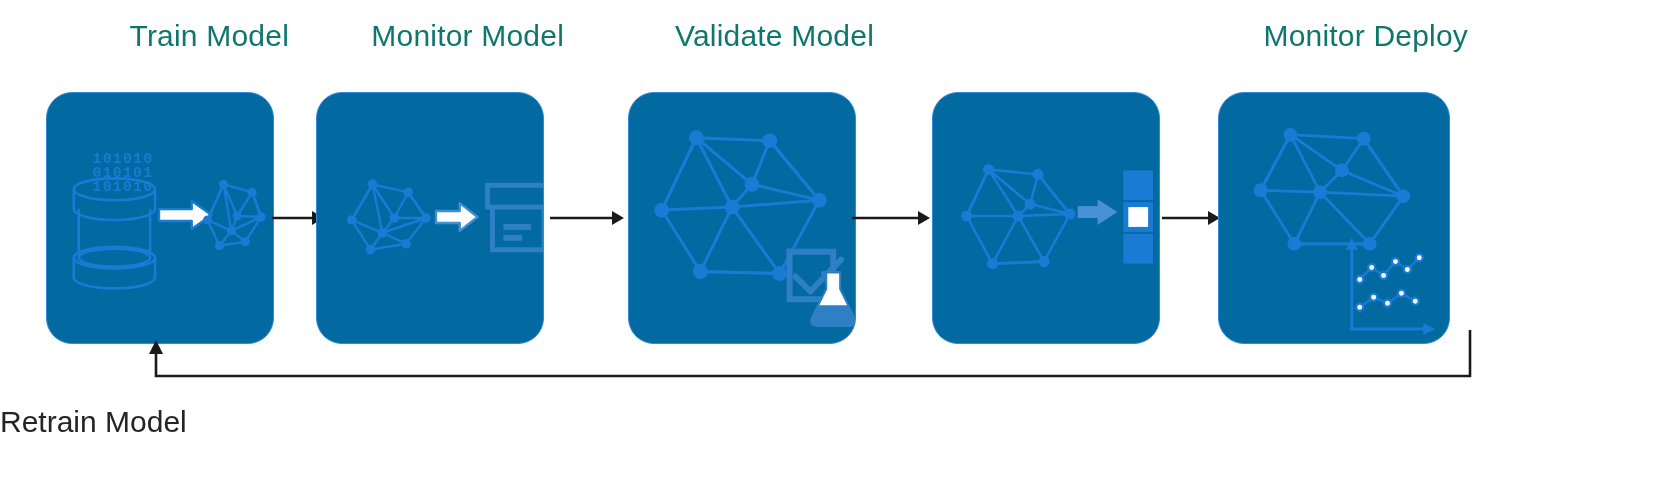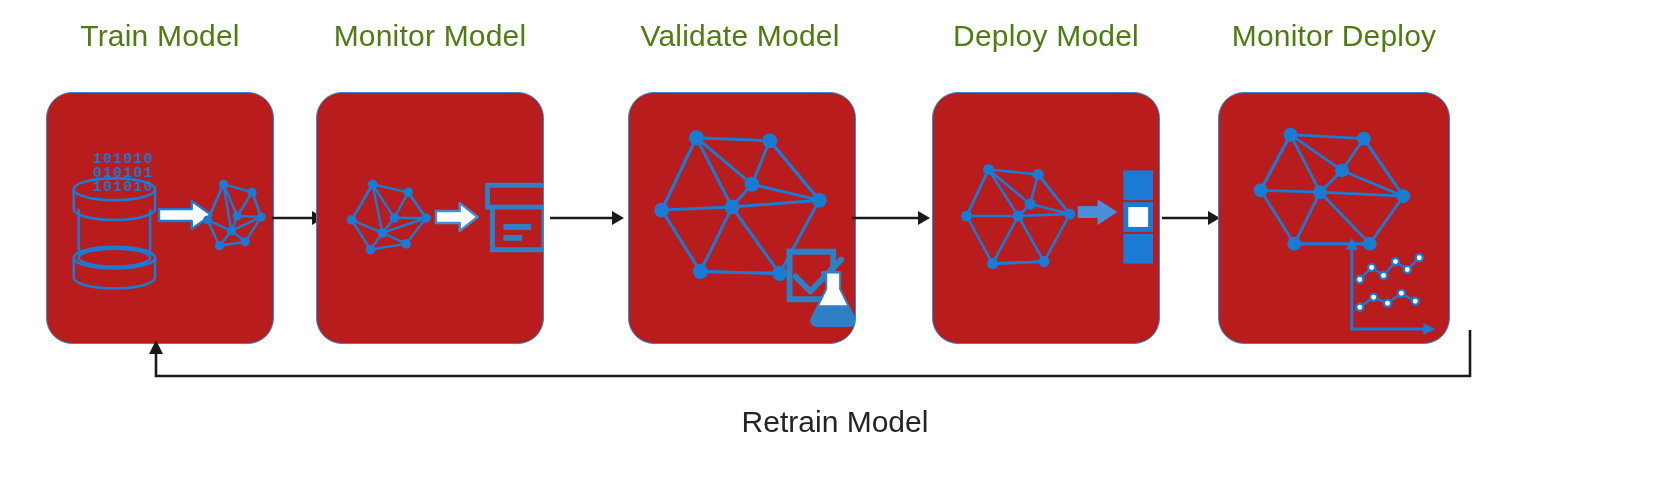--- a/index.html
+++ b/index.html
@@ -14,38 +14,38 @@
   }
   #canvas {
     position: relative;
     width: 1670px;
     height: 484px;
     background: #ffffff;
     overflow: hidden;
   }
   .stage-title {
     position: absolute;
-    text-align: center;
+    text-align: right;
     font-family: "Liberation Sans", sans-serif;
     font-size: 30px;
     font-weight: 400;
-    color: #4d7c0f;
+    color: #0f766e;
     letter-spacing: 0.2px;
     white-space: nowrap;
     top: 18px;
     line-height: 36px;
   }
   .card {
     position: absolute;
     top: 92px;
     width: 228px;
     height: 252px;
     border: 1.6px solid #2f8ada;
     border-radius: 26px;
-    background: #b91c1c;
+    background: #0369a1;
     box-sizing: border-box;
   }
   .card-art {
     position: absolute;
     inset: 0;
   }
   .card-art svg {
     display: block;
     width: 100%;
     height: 100%;
@@ -62,40 +62,39 @@
     top: 330px;
     width: 1490px;
     height: 60px;
   }
   .feedback svg { display: block; width: 100%; height: 100%; }
   .feedback-label {
     position: absolute;
     top: 404px;
     left: 0;
     width: 1670px;
-    text-align: center;
+    text-align: left;
     font-family: "Liberation Sans", sans-serif;
     font-size: 30px;
     color: #242424;
     line-height: 36px;
     white-space: nowrap;
   }
 </style>
 </head>
 <body>
 
 <div id="canvas">
 
   <div class="stage-title" style="left:31px; width:258px;">Train Model</div>
 
   <div class="stage-title" style="left:296px; width:268px;">Monitor Model</div>
 
   <div class="stage-title" style="left:606px; width:268px;">Validate Model</div>
 
-  <div class="stage-title" style="left:912px; width:268px;">Deploy Model</div>
 
   <div class="stage-title" style="left:1200px; width:268px;">Monitor Deploy</div>
 
   <div class="card" style="left:46px;">
     <div class="card-art">
       <svg viewBox="0 0 228 252" xmlns="http://www.w3.org/2000/svg">
         <g fill="none" stroke="#1a7bd4" stroke-width="3">
 
           <text x="46" y="71" font-family="Liberation Mono, monospace" font-size="15" font-weight="700" fill="#1a7bd4" stroke="none" letter-spacing="1.2">101010</text>
           <text x="46" y="85" font-family="Liberation Mono, monospace" font-size="15" font-weight="700" fill="#1a7bd4" stroke="none" letter-spacing="1.2">010101</text>

